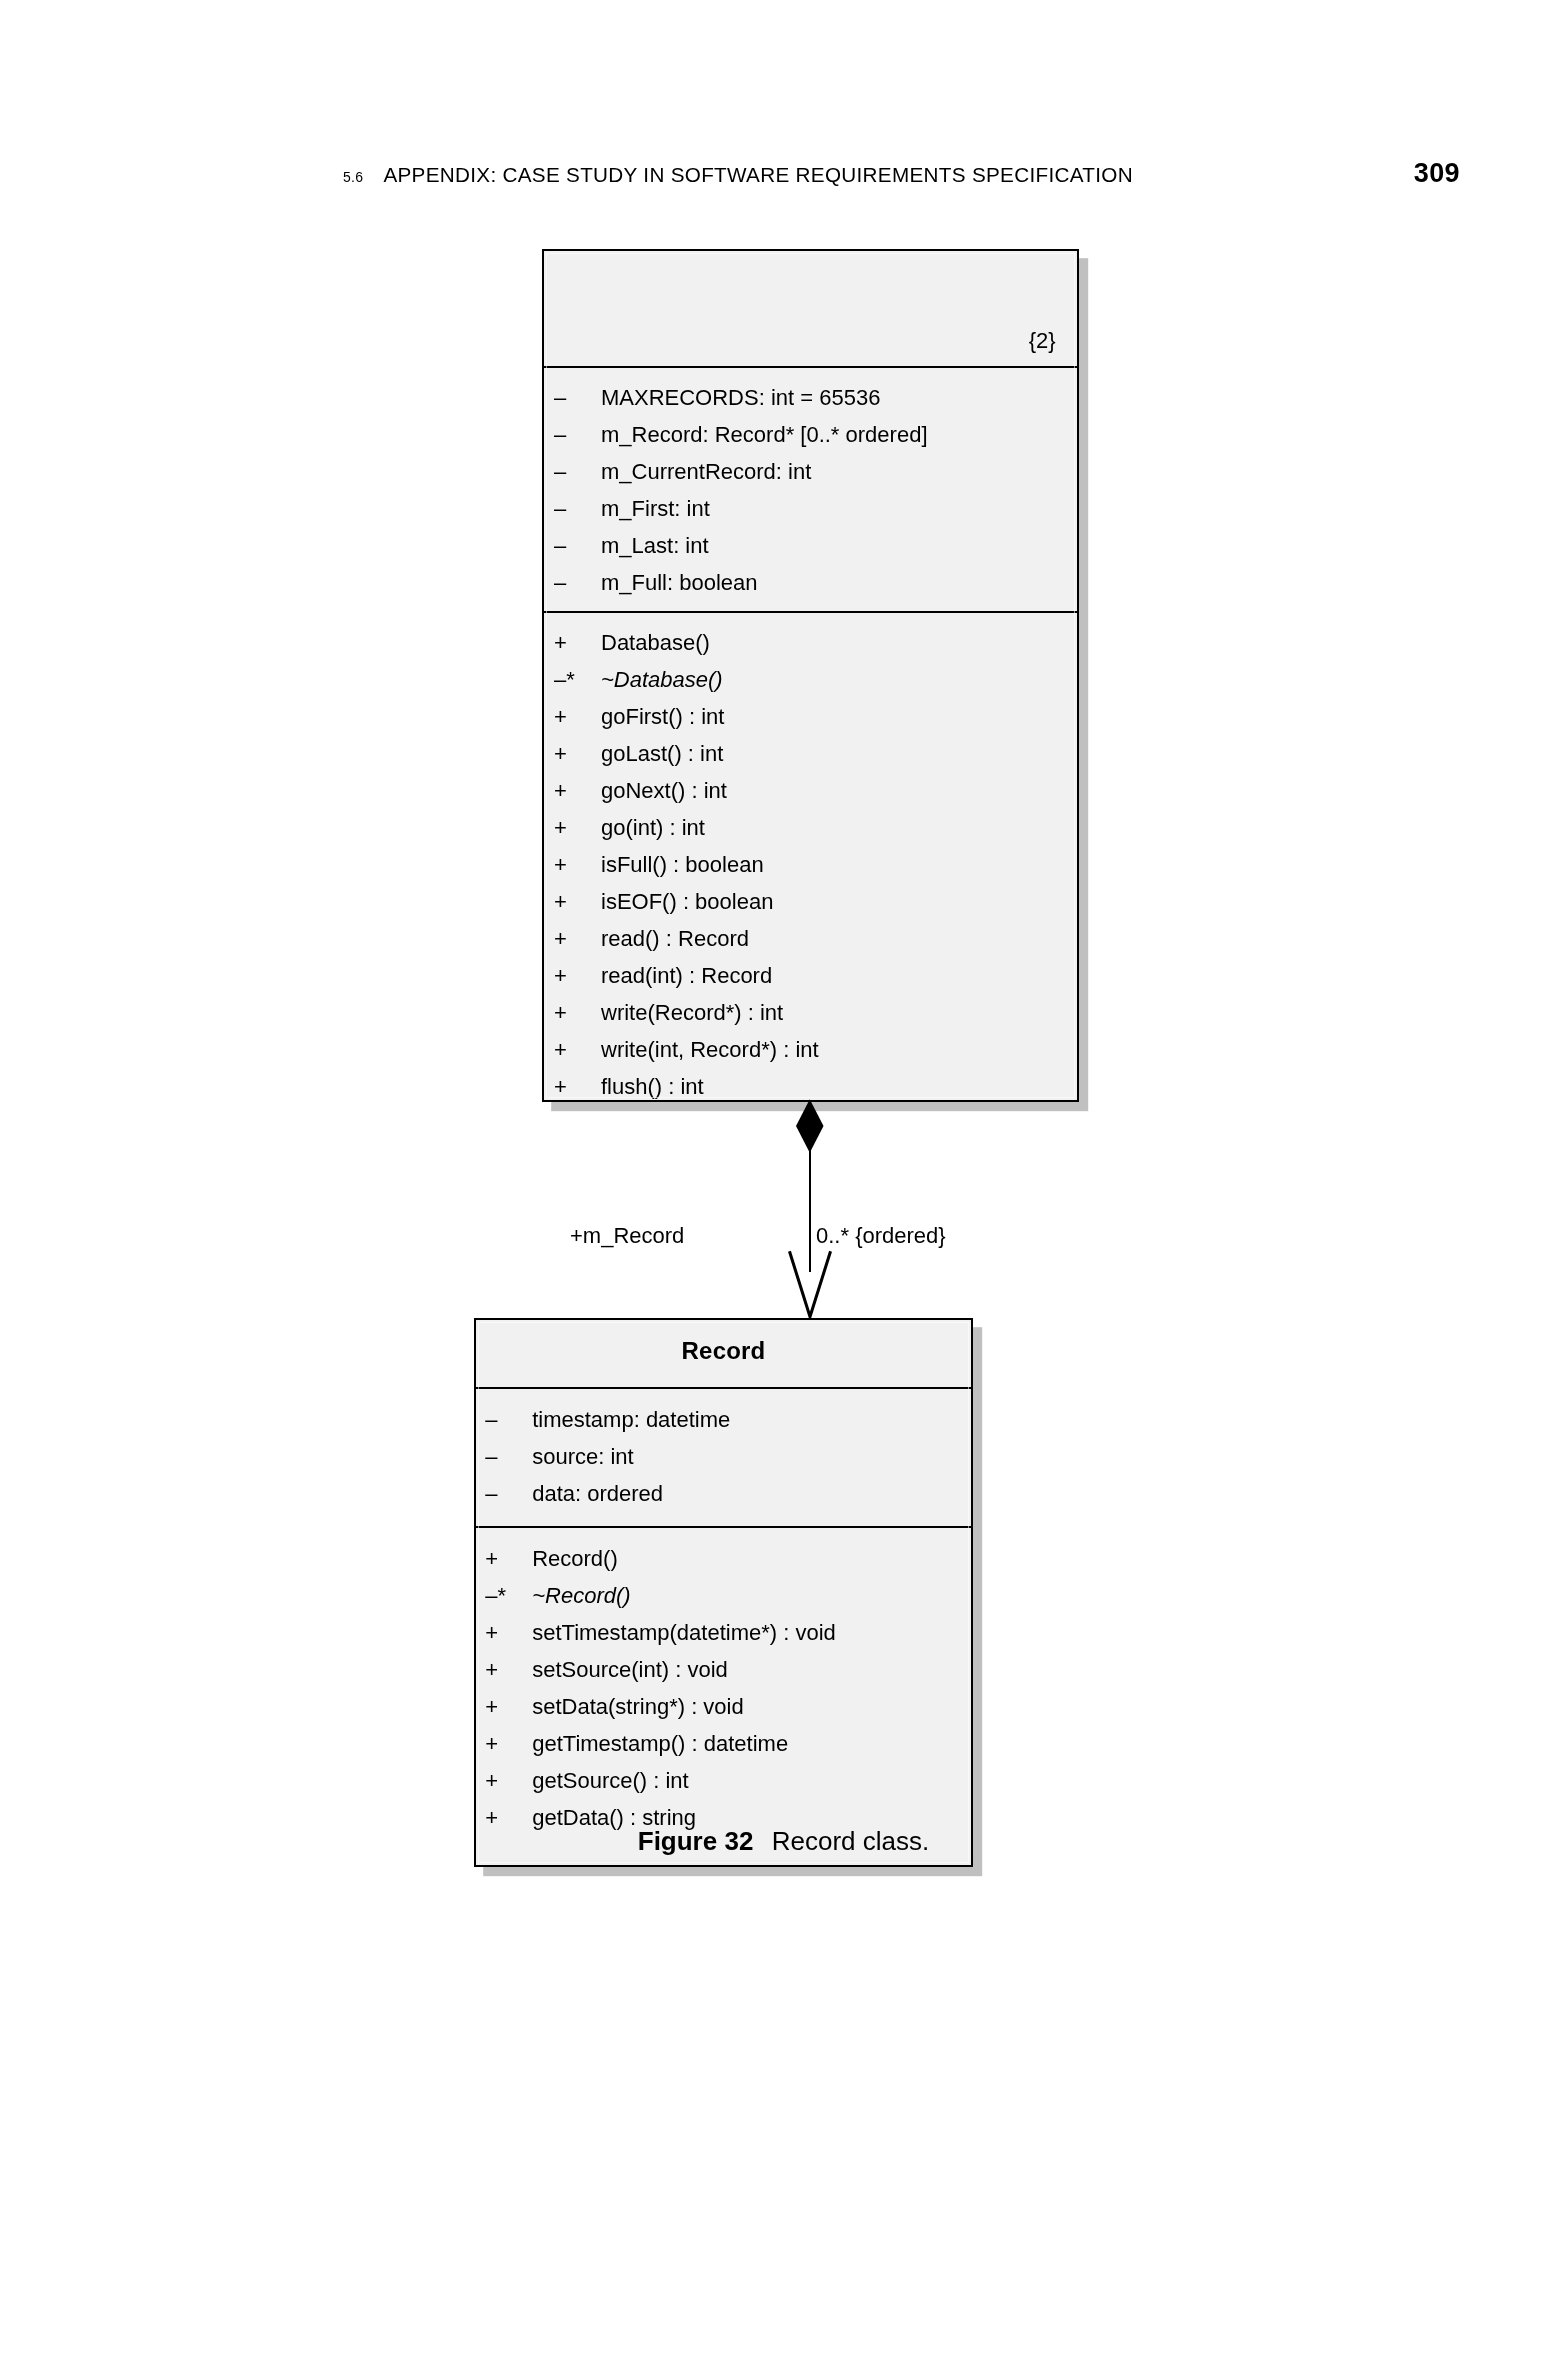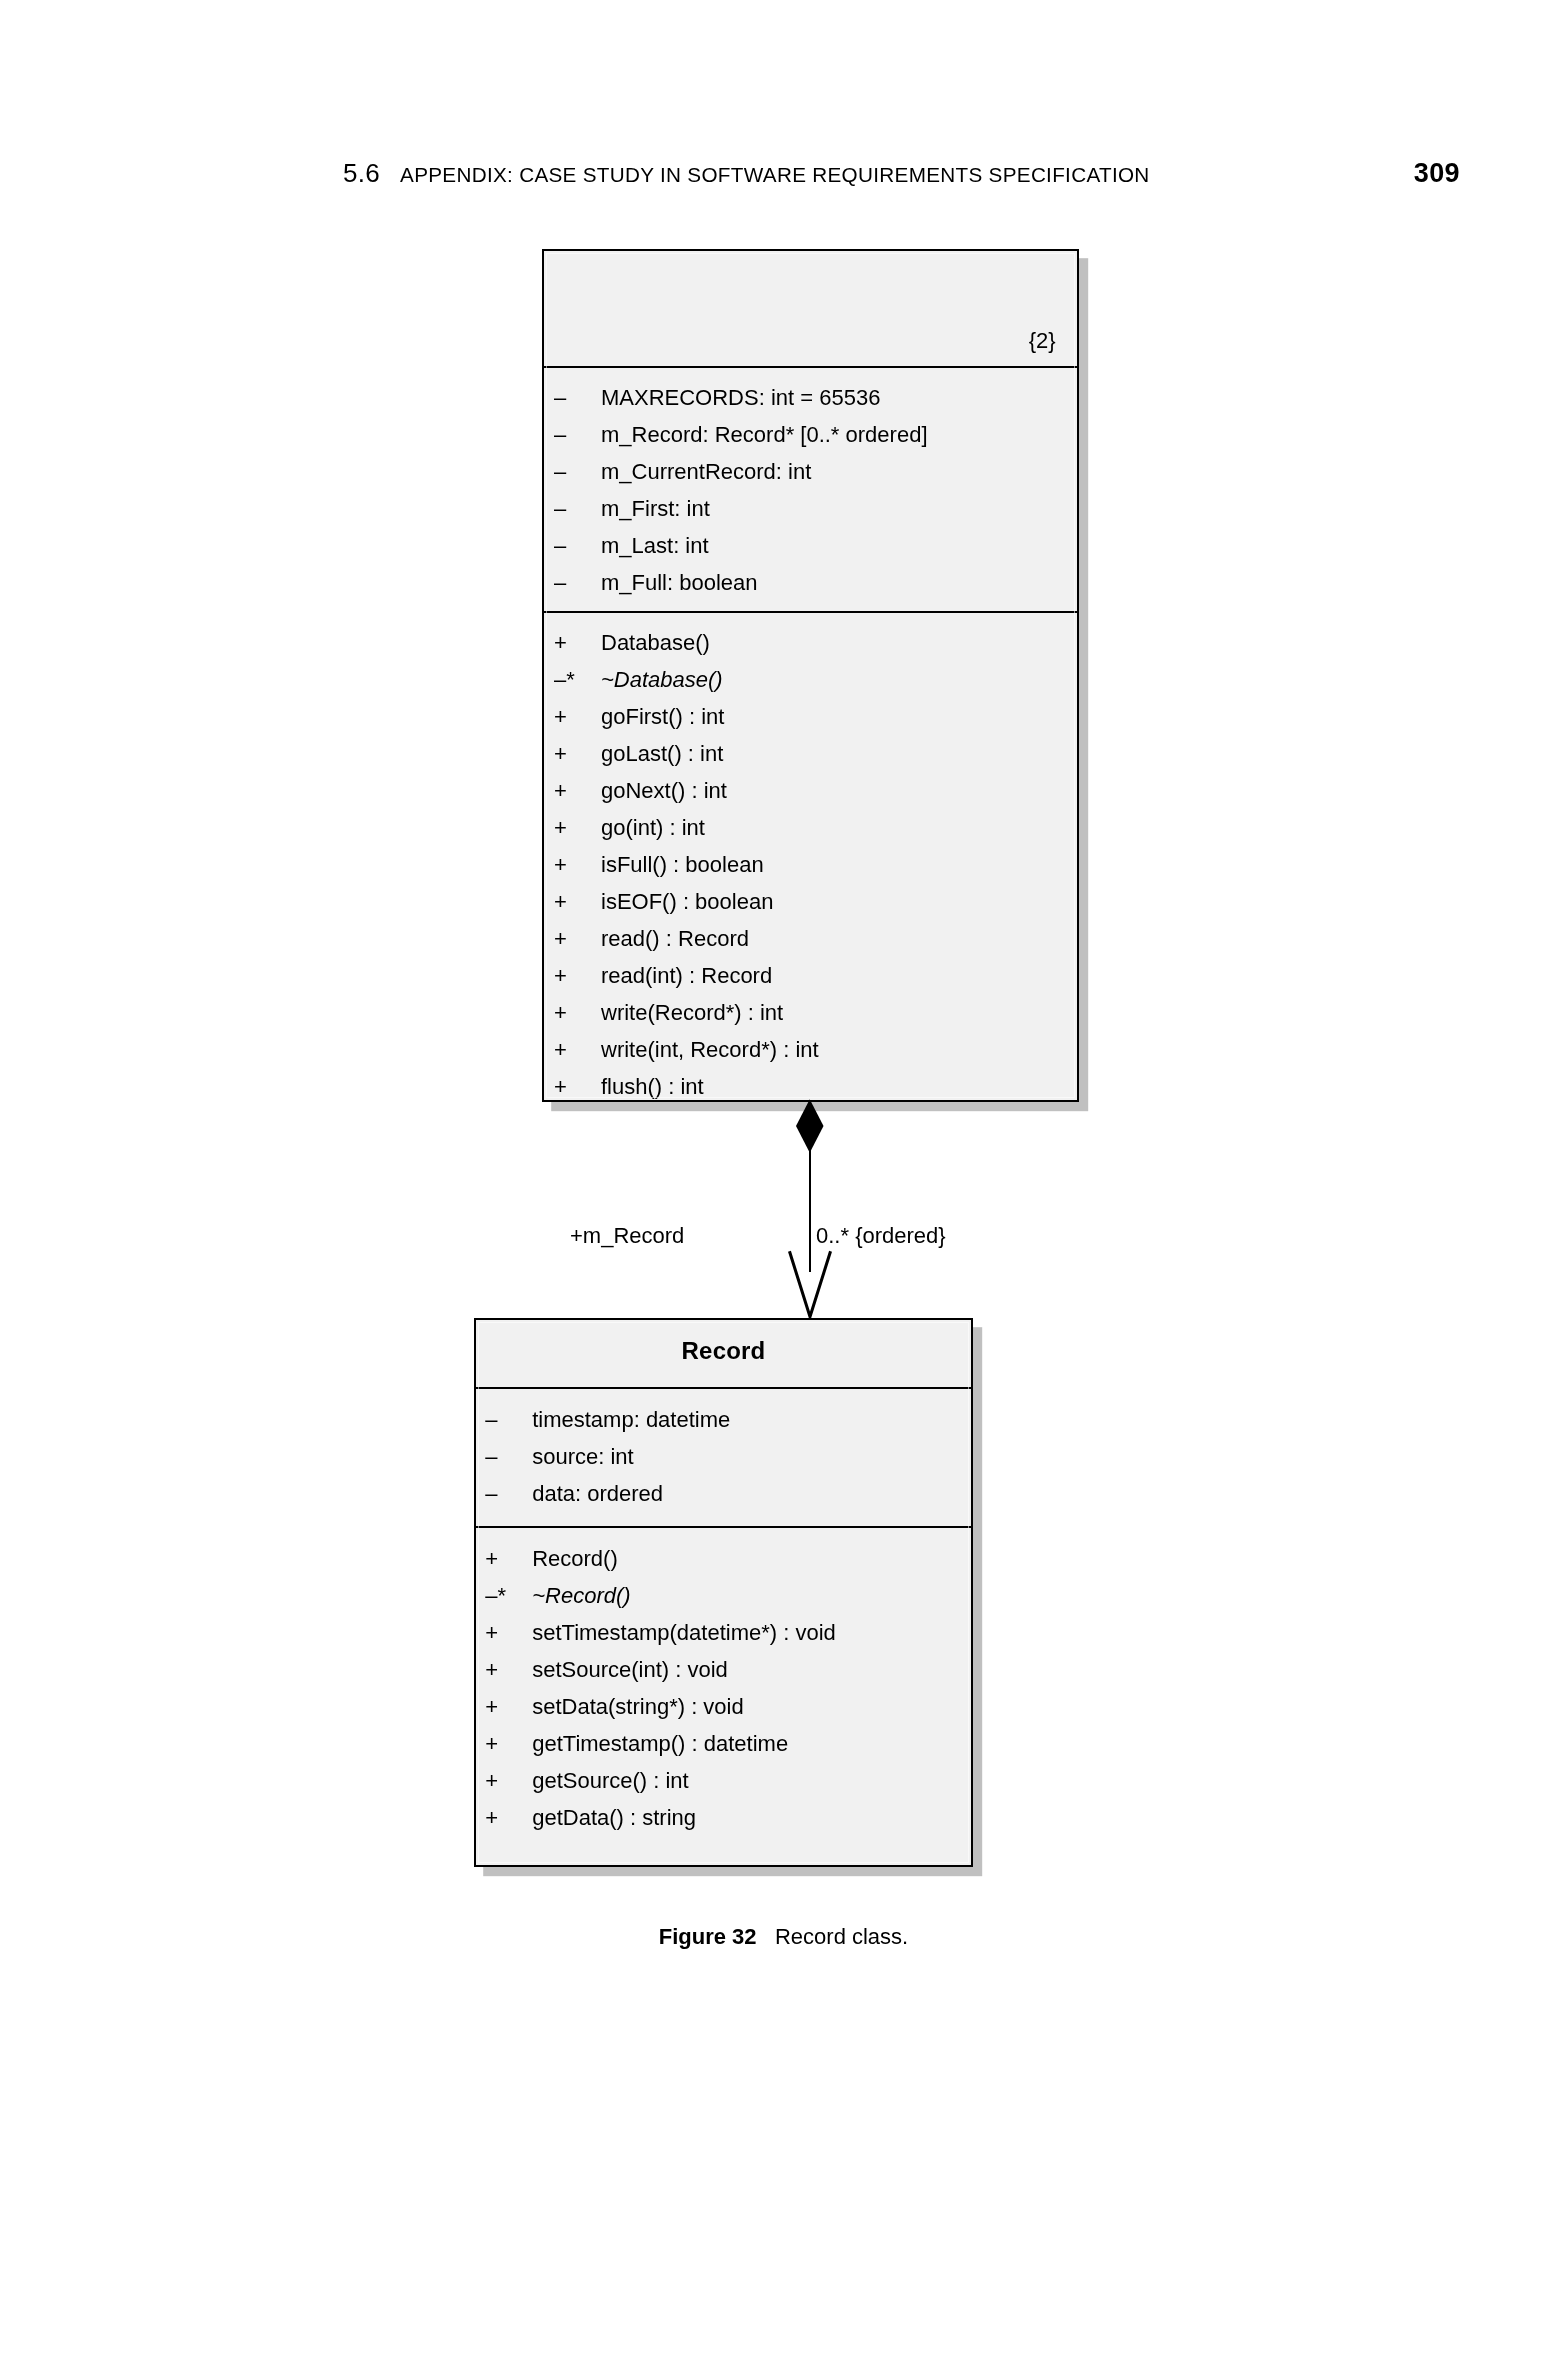--- a/index.html
+++ b/index.html
@@ -20,23 +20,24 @@
   .running-head {
     position: absolute;
     top: 158px;
     left: 343px;
     width: 1117px;
     height: 31px;
     display: flex;
     align-items: baseline;
   }
   .rh-section {
-    font-size: 26px;
+    font-size: 14px;
     letter-spacing: 0.3px;
     white-space: nowrap;
+    margin-top: 8px;
   }
   .rh-title {
     font-size: 20.7px;
     letter-spacing: 0.3px;
     margin-left: 20px;
     white-space: nowrap;
   }
   .rh-page {
     margin-left: auto;
     font-size: 27px;
@@ -165,25 +166,25 @@
     left: 784px;
     top: 1223px;
     font-size: 22px;
     white-space: nowrap;
     margin-left: 32px;
   }
 
   
   .figure-caption {
     position: absolute;
-    top: 1924px;
+    top: 1826px;
     left: 0;
     width: 1567px;
     text-align: center;
-    font-size: 22px;
+    font-size: 26px;
     white-space: nowrap;
   }
   .fig-label { font-weight: bold; }
   .fig-text  { margin-left: 18.4px; }
 </style>
 </head>
 <body>
 
 <div class="running-head">
   <span class="rh-section">5.6</span>

